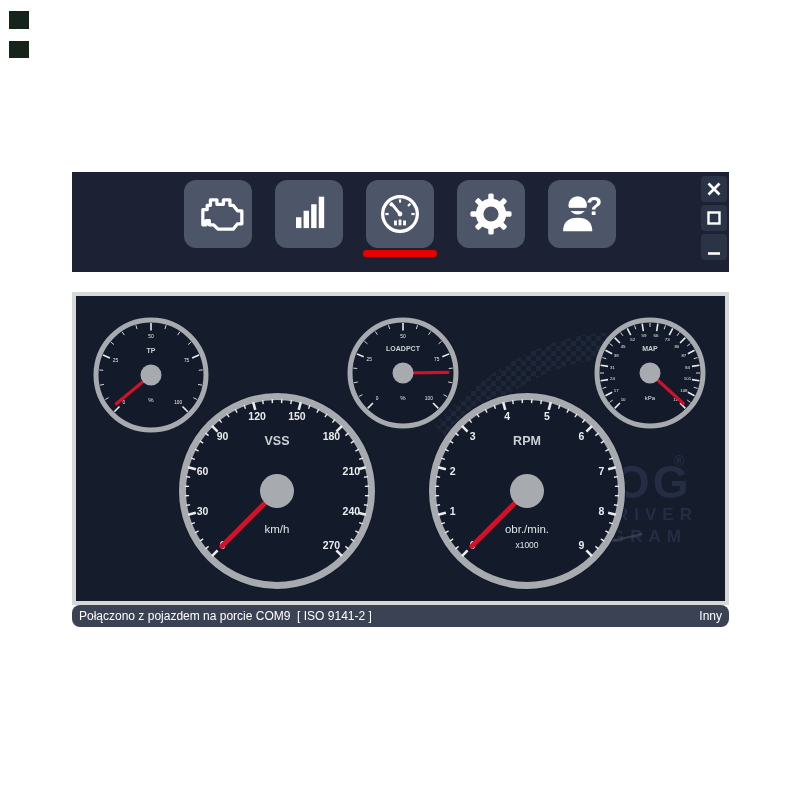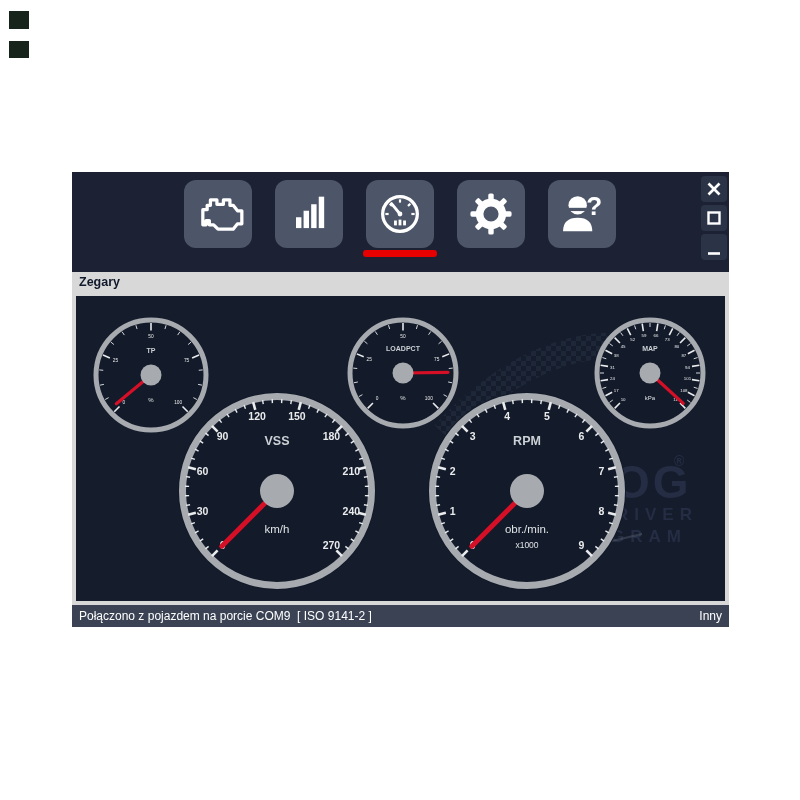--- a/index.html
+++ b/index.html
@@ -19,21 +19,21 @@
   .win-controls{position:absolute;right:2px;top:4px;display:flex;flex-direction:column;gap:3px;}
   .win-btn{width:26px;height:26px;background:#2b3447;border-radius:4px;
            display:flex;align-items:center;justify-content:center;}
   .tab-strip{position:absolute;left:0;top:100px;right:0;height:20px;background:#d8d8d8;
              box-sizing:border-box;padding-left:7px;line-height:20px;
              font-size:12.5px;font-weight:bold;color:#10182b;}
   .panel-frame{position:absolute;left:0;top:120px;right:0;height:313px;background:#d8d8d8;}
   .panel-frame svg{position:absolute;left:4px;top:4px;display:block;}
   .status-bar{position:absolute;left:0;top:433px;right:0;height:22px;background:#3a4254;
               color:#ffffff;font-size:12px;display:flex;justify-content:space-between;
-              align-items:center;padding:0 7px;box-sizing:border-box;}
+              align-items:center;padding:0 7px;box-sizing:border-box;border-radius:8px;}
   .status-left{white-space:pre;}
 </style>
 </head>
 <body>
 
 <div class="canvas">
 
   <div class="corner-mark m1"></div>
   <div class="corner-mark m2"></div>
 
@@ -116,23 +116,20 @@
           </svg>
         </div>
         <div class="win-btn">
           <svg width="26" height="26" viewBox="0 0 26 26">
             <line x1="7" y1="19.5" x2="19" y2="19.5" stroke="#ffffff" stroke-width="2.6"></line>
           </svg>
         </div>
       </div>
     </div>
 
-    <div class="tab-strip">
-      <span>Zegary</span>
-    </div>
 
     <div class="panel-frame">
       <svg id="gauges-svg" width="649" height="305" viewBox="0 0 649 305">
           <rect x="0" y="0" width="649" height="305" fill="#151c2c"></rect>
           <defs>
             <pattern id="ck" width="10" height="10" patternUnits="userSpaceOnUse">
               <rect x="0" y="0" width="5" height="5" fill="#1f2839"></rect>
               <rect x="5" y="5" width="5" height="5" fill="#1f2839"></rect>
             </pattern>
           </defs>

